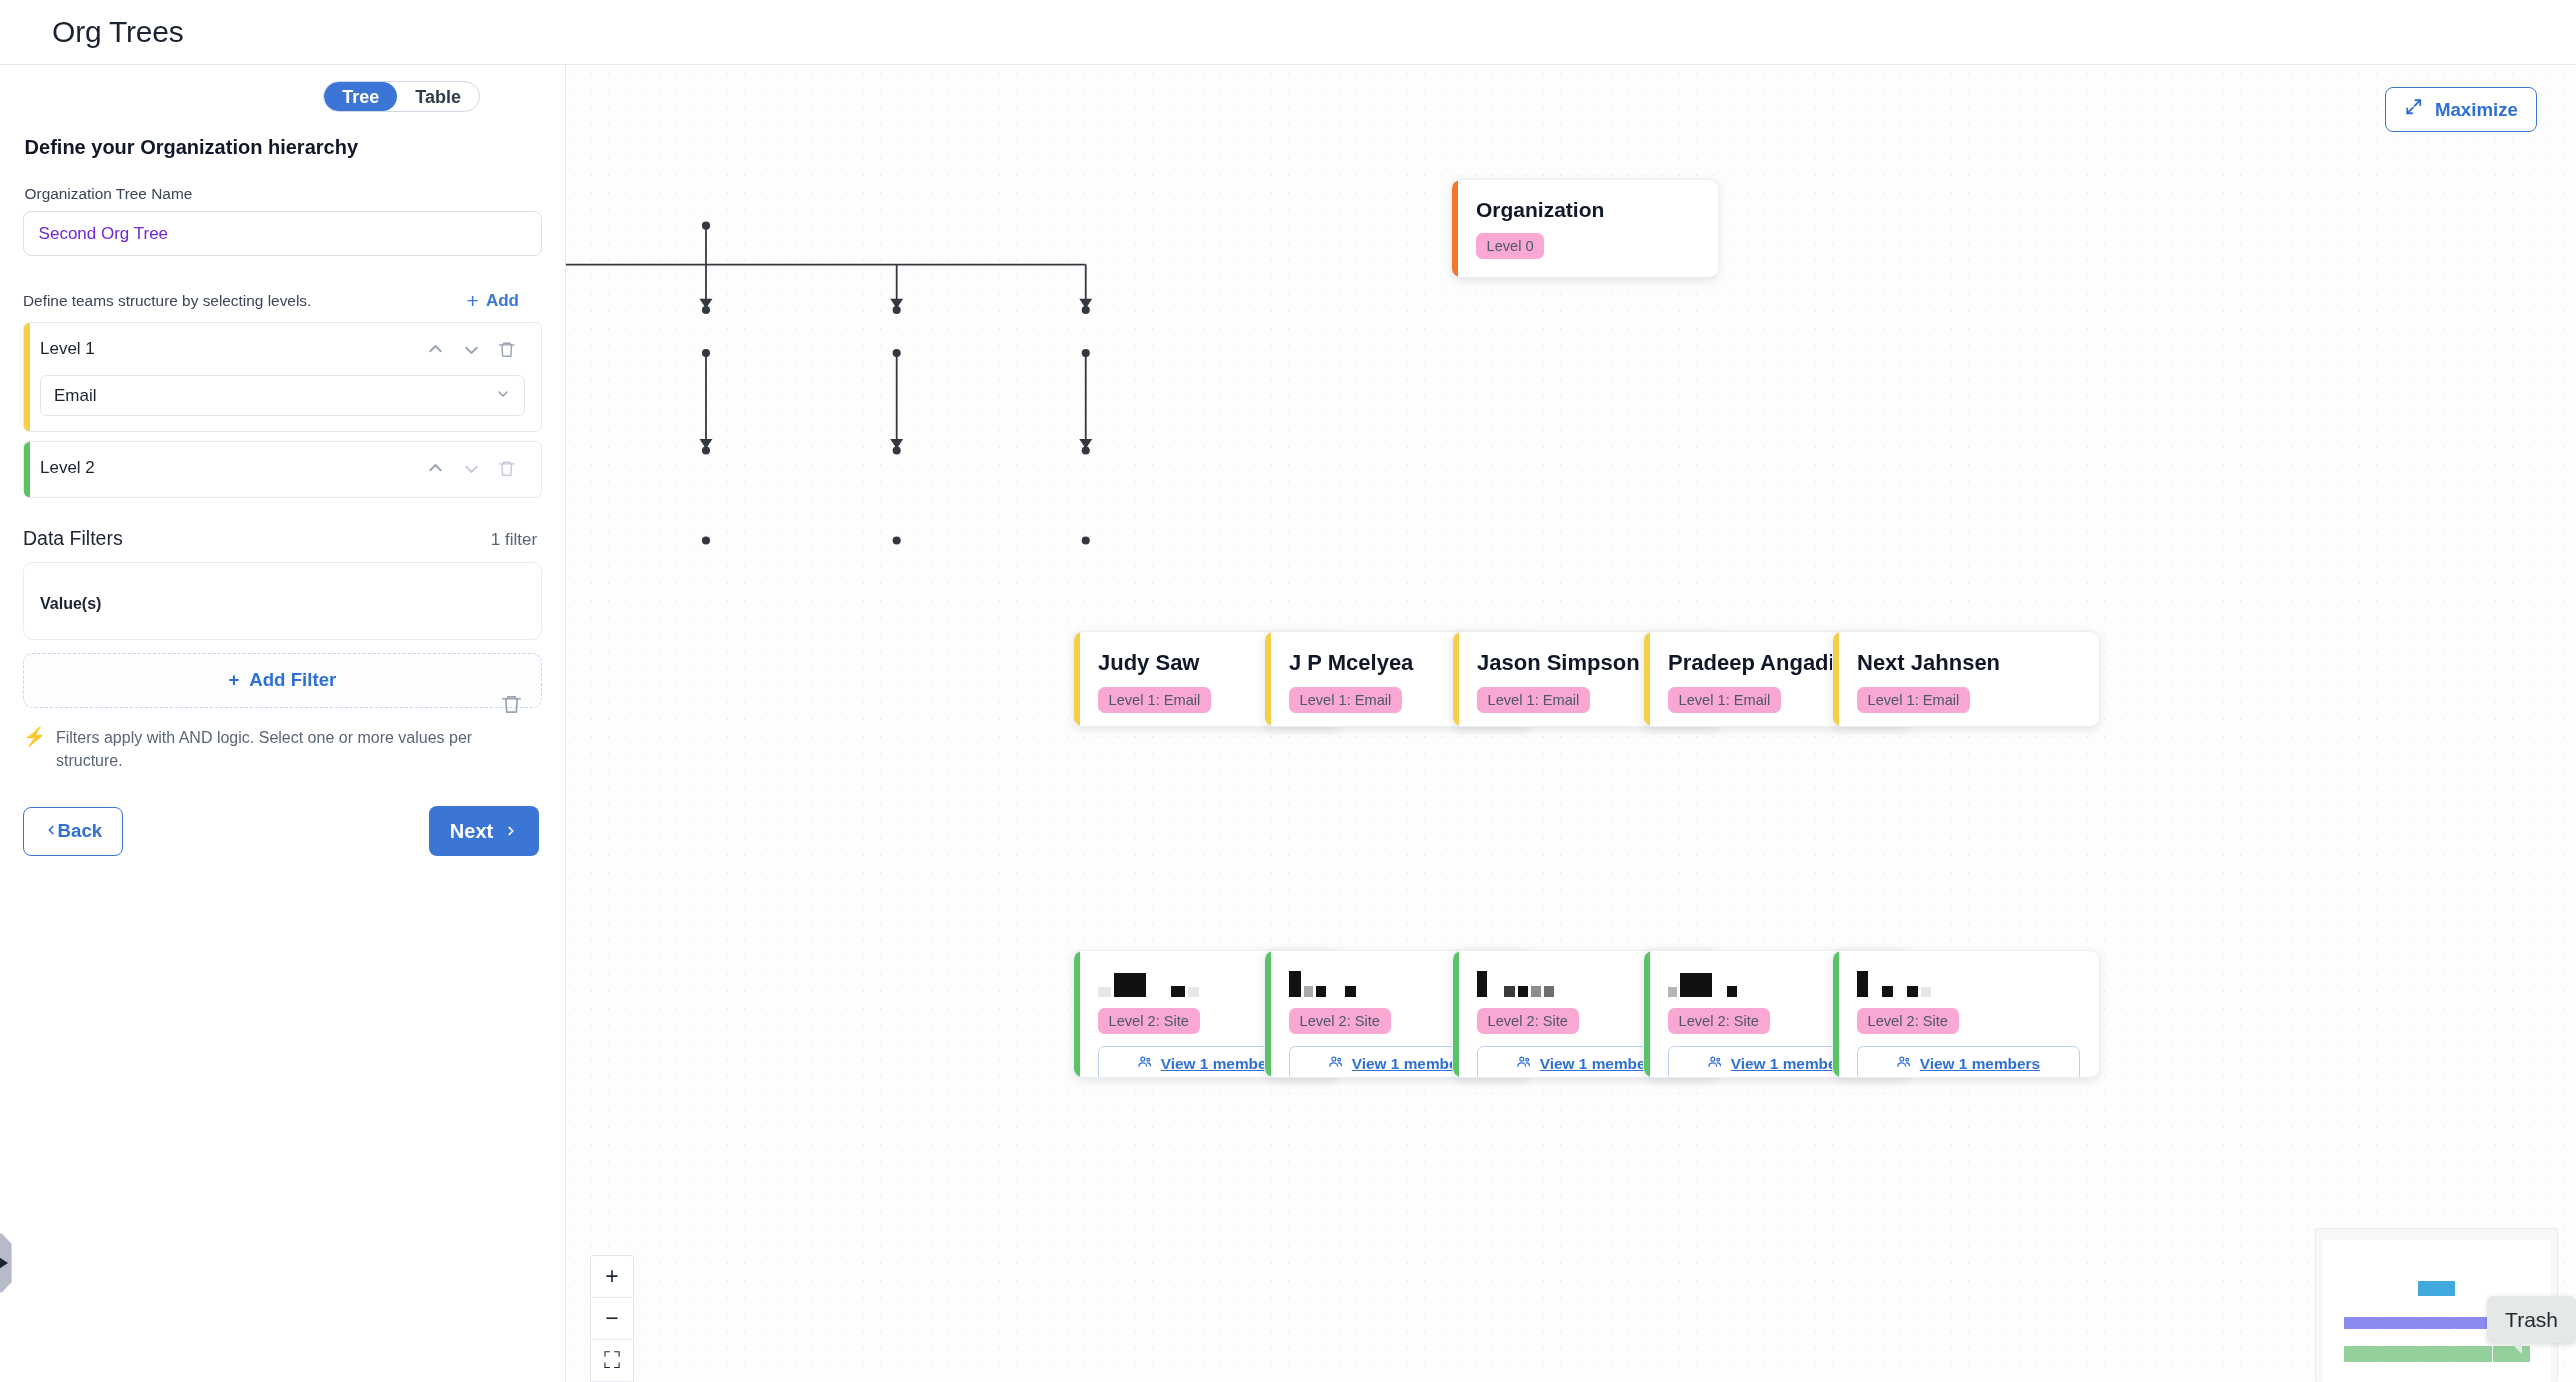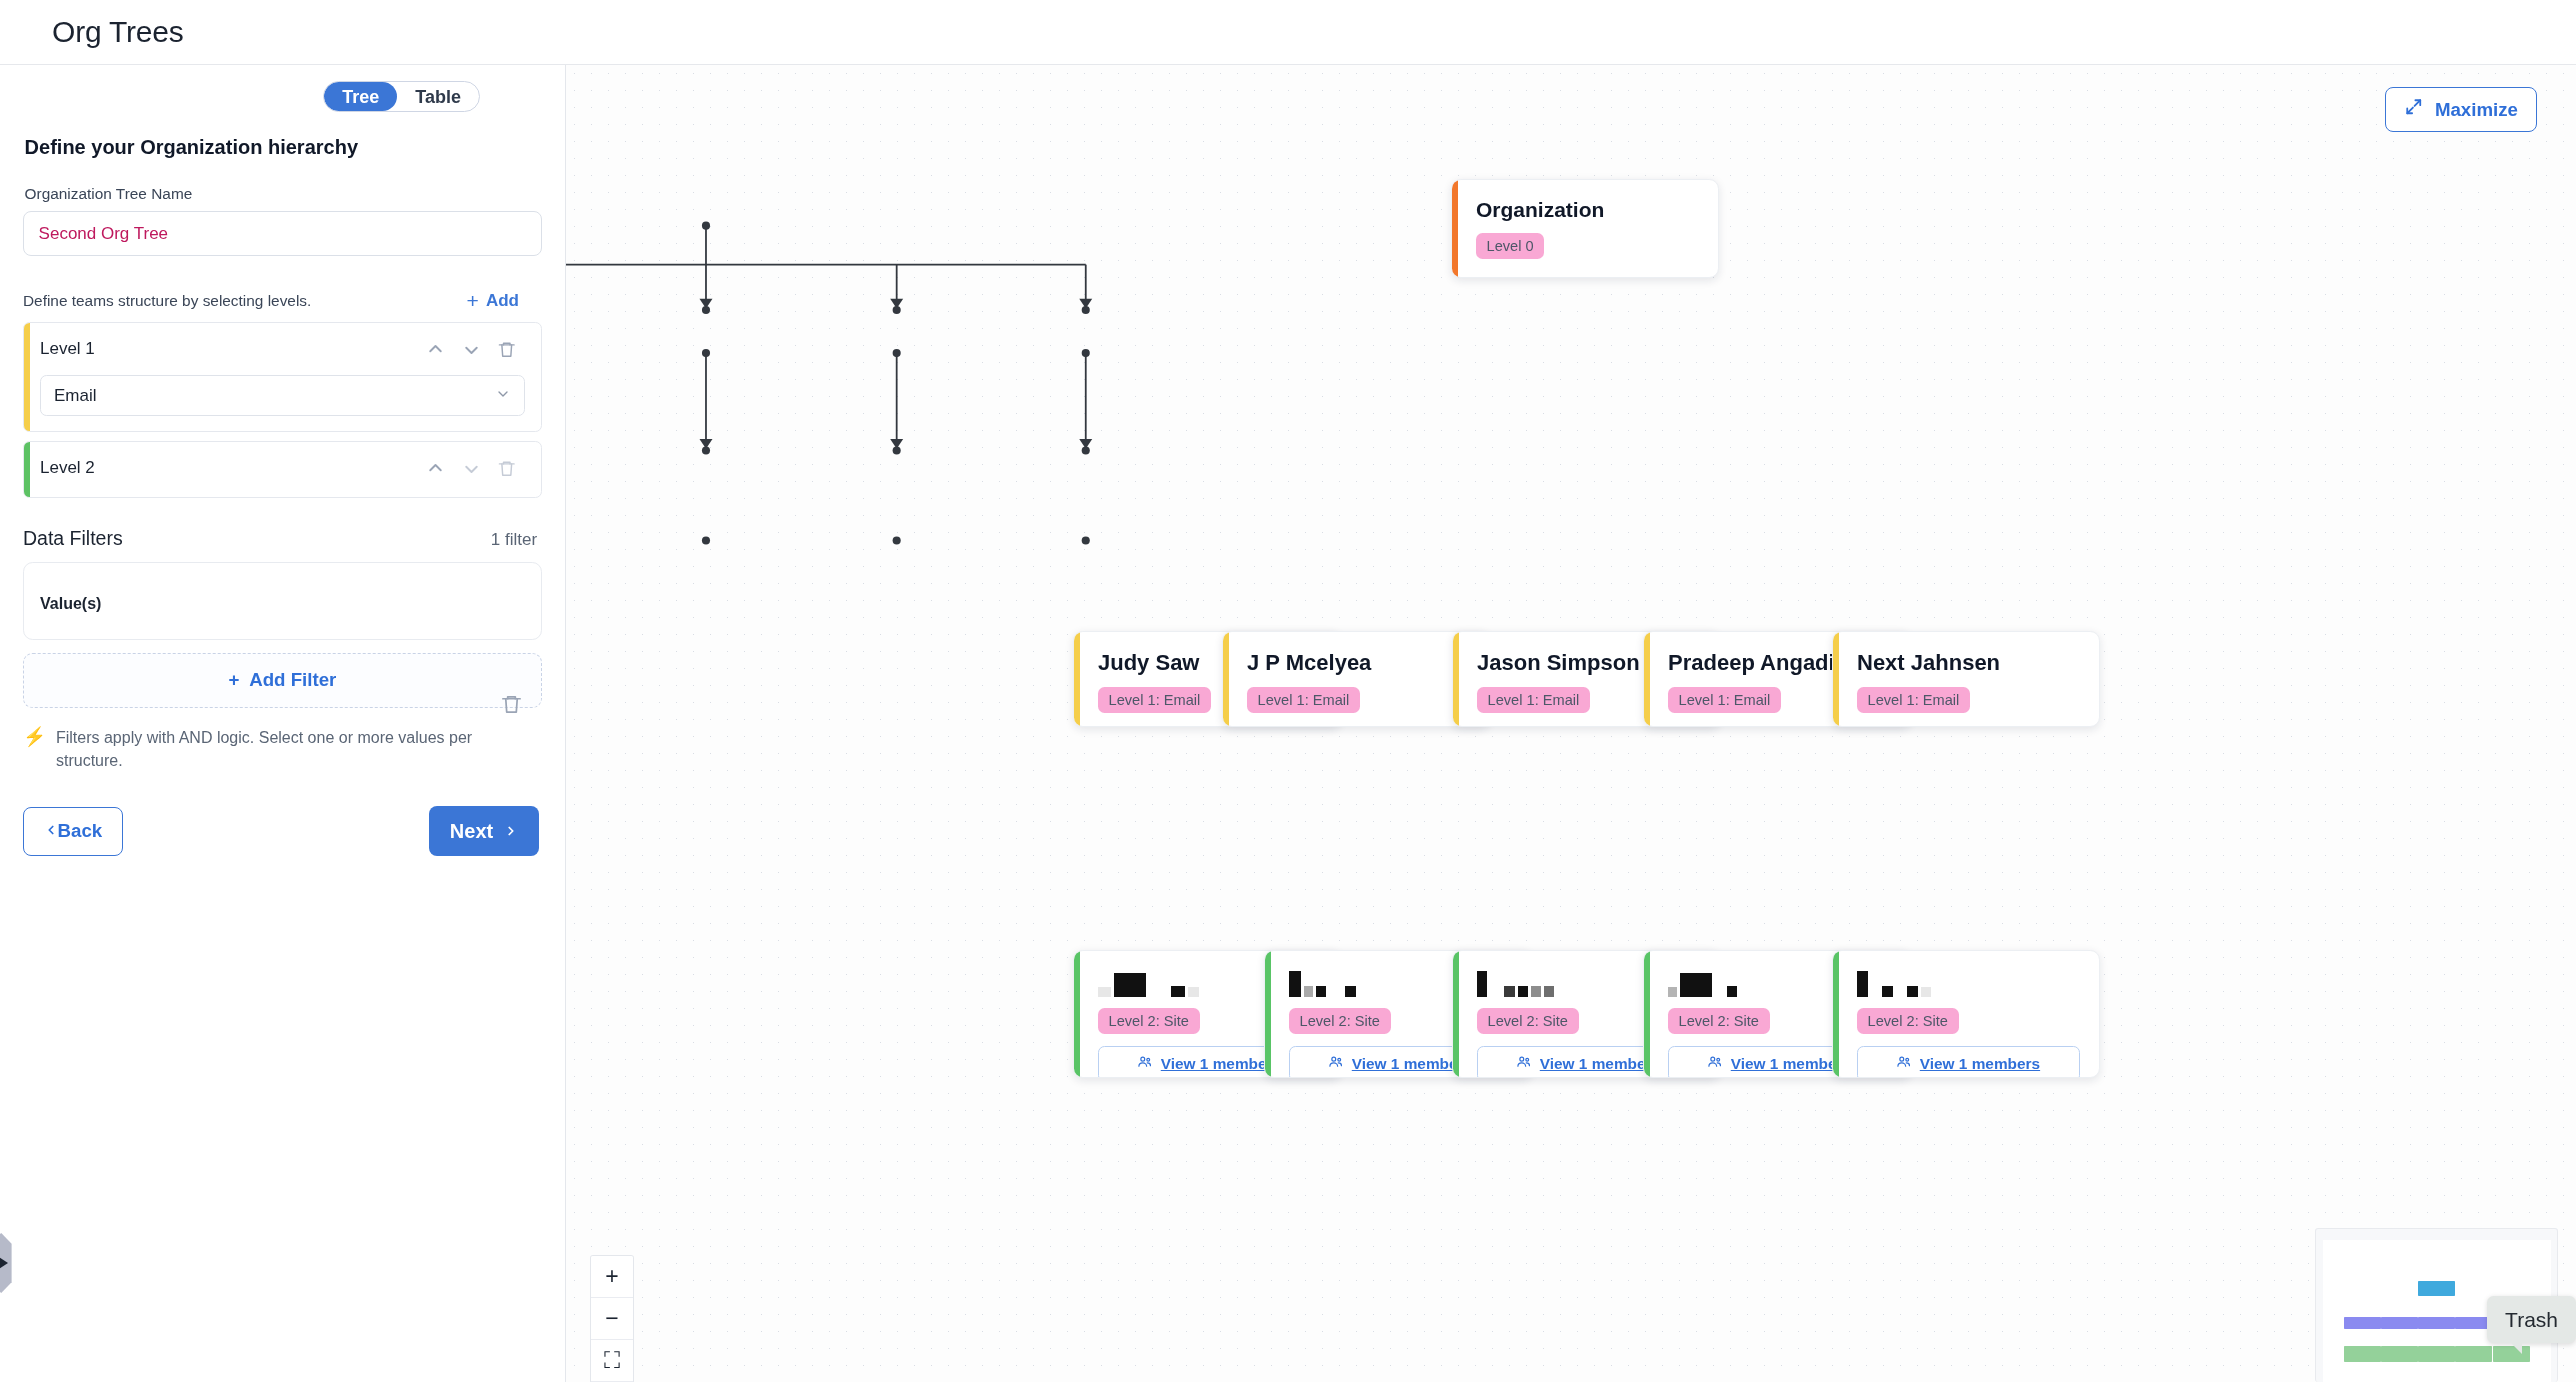--- a/index.html
+++ b/index.html
@@ -46,21 +46,21 @@
   .seg-btn.active { background: #3b76d6; color: #fff; }
 
   .section-title {
     font-size: 20px; font-weight: 700; color: #101828;
     margin-top: 24px; margin-left: 1.6px;
   }
   .field-label { font-size: 15.4px; color: #3a4557; margin-top: 26px; margin-left: 1.6px; }
   .text-input {
     margin-top: 8px; width: 100%; height: 45px;
     border: 0.8px solid #dbe0e8; border-radius: 8px;
-    padding: 0 14.6px; font-size: 17px; color: #be185d;
+    padding: 0 14.6px; font-size: 17px; color: #6d28d9;
     font-family: inherit; background: #fff; outline: none;
   }
 
   .levels-head {
     display: flex; align-items: center; justify-content: space-between;
     margin-top: 34px; margin-bottom: 11.4px; padding-right: 23px;
   }
   .levels-head .hint { font-size: 15.4px; color: #3a4557; }
   .add-link {
     display: inline-flex; align-items: center; gap: 7.3px;
@@ -482,21 +482,21 @@
         <span class="badge">Level 0</span>
       </div>
     </div>
 
     <div class="node lvl1" style="left:507px; top:566px; width:268px; height:96px;">
       <div class="node-inner">
         <div class="node-title">Judy Saw</div>
         <span class="badge">Level 1: Email</span>
       </div>
     </div>
-    <div class="node lvl1" style="left:656px; top:566px; width:268px; height:96px;">
+    <div class="node lvl1" style="left:698px; top:566px; width:268px; height:96px;">
       <div class="node-inner">
         <div class="node-title">J P Mcelyea</div>
         <span class="badge">Level 1: Email</span>
       </div>
     </div>
     <div class="node lvl1" style="left:886px; top:566px; width:268px; height:96px;">
       <div class="node-inner">
         <div class="node-title">Jason Simpson</div>
         <span class="badge">Level 1: Email</span>
       </div>

